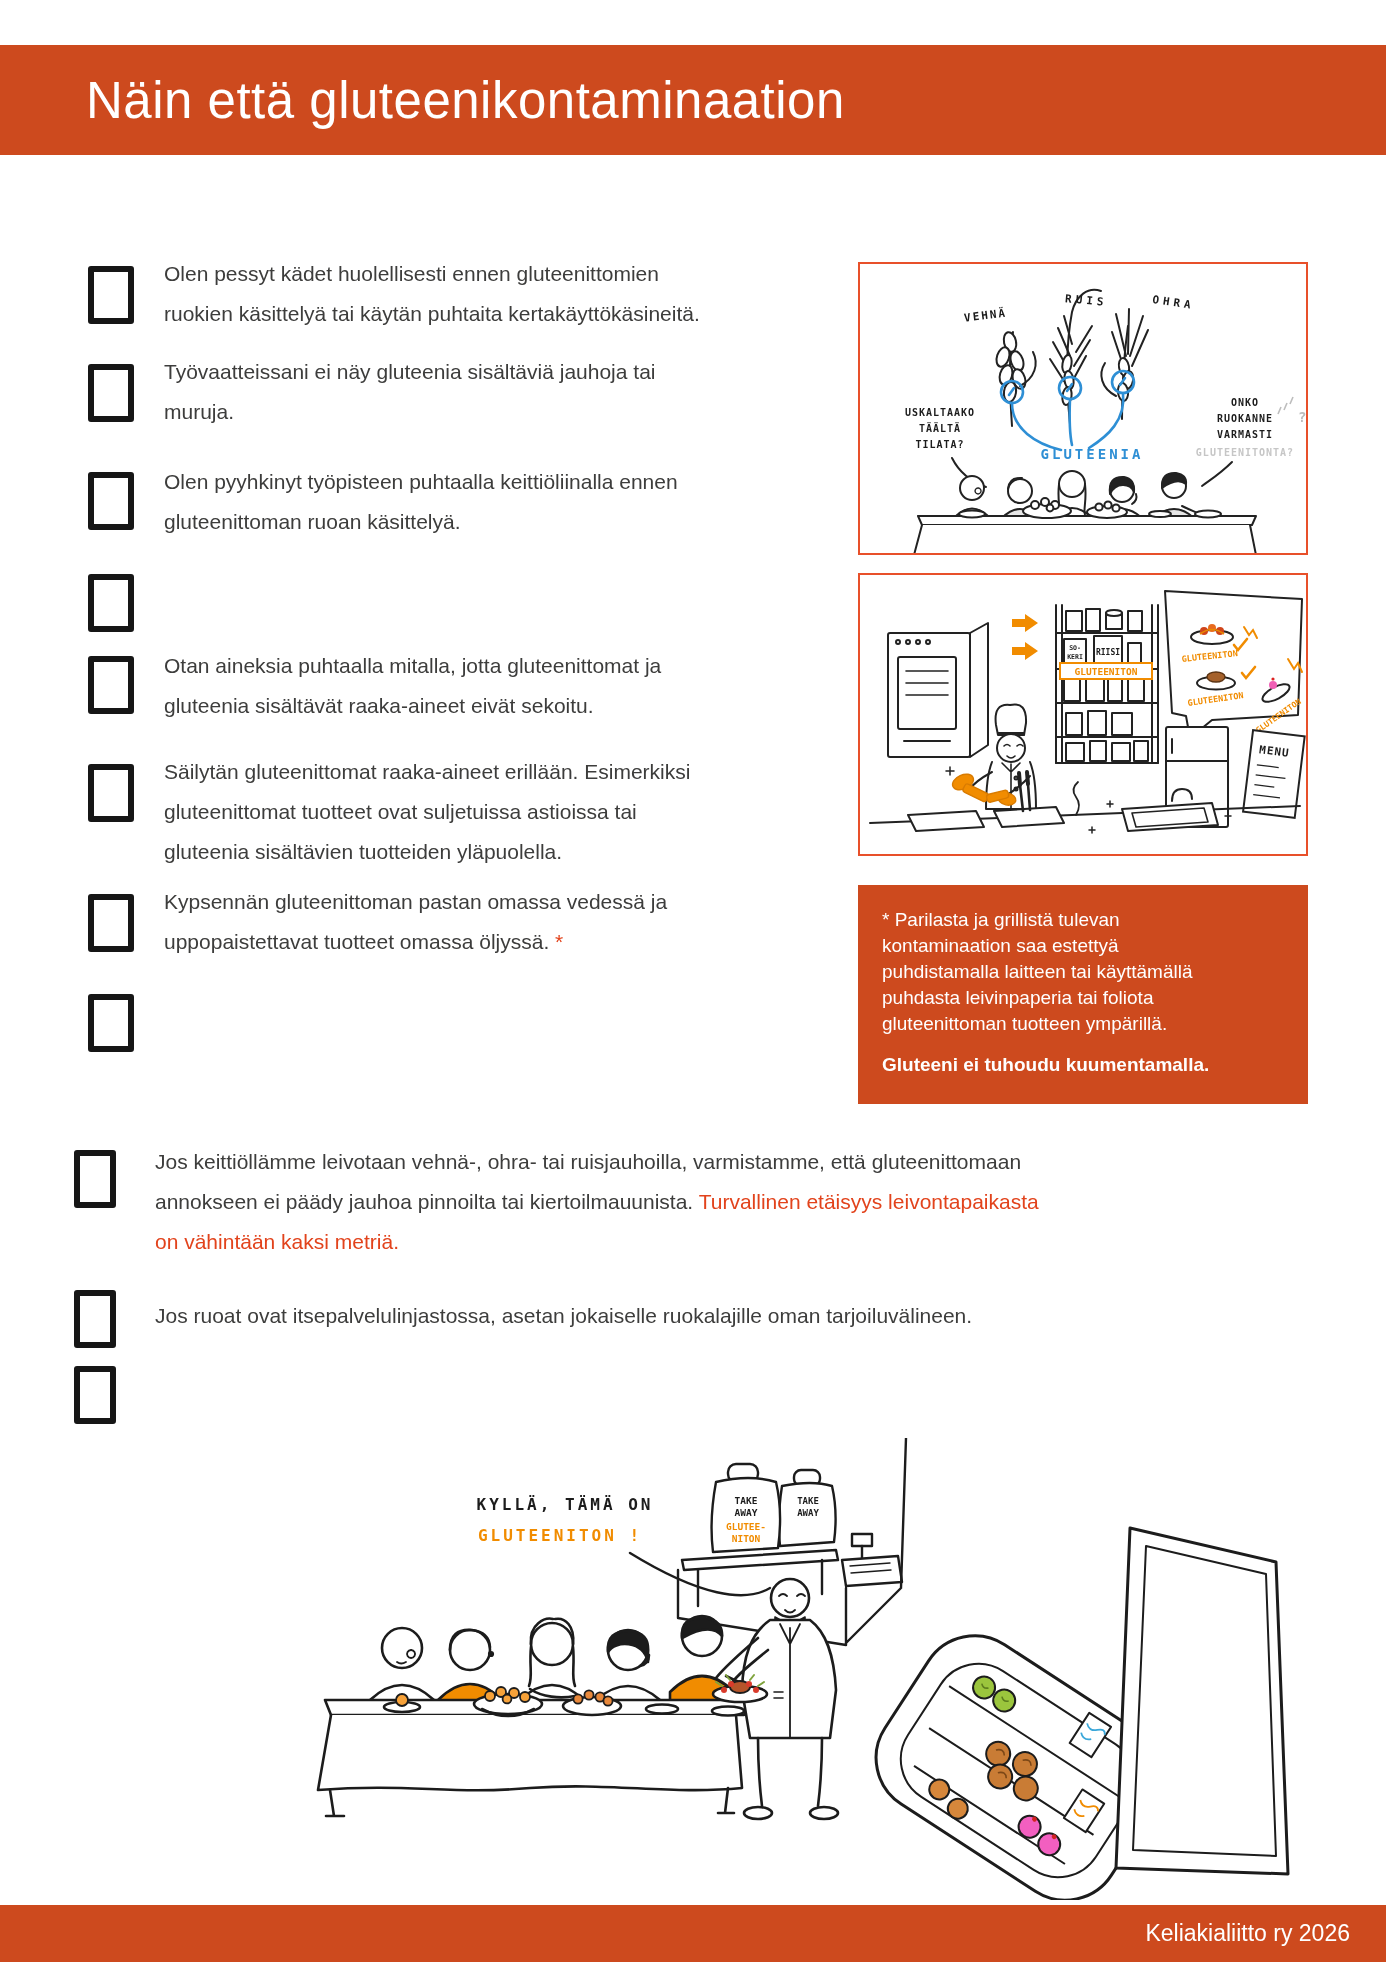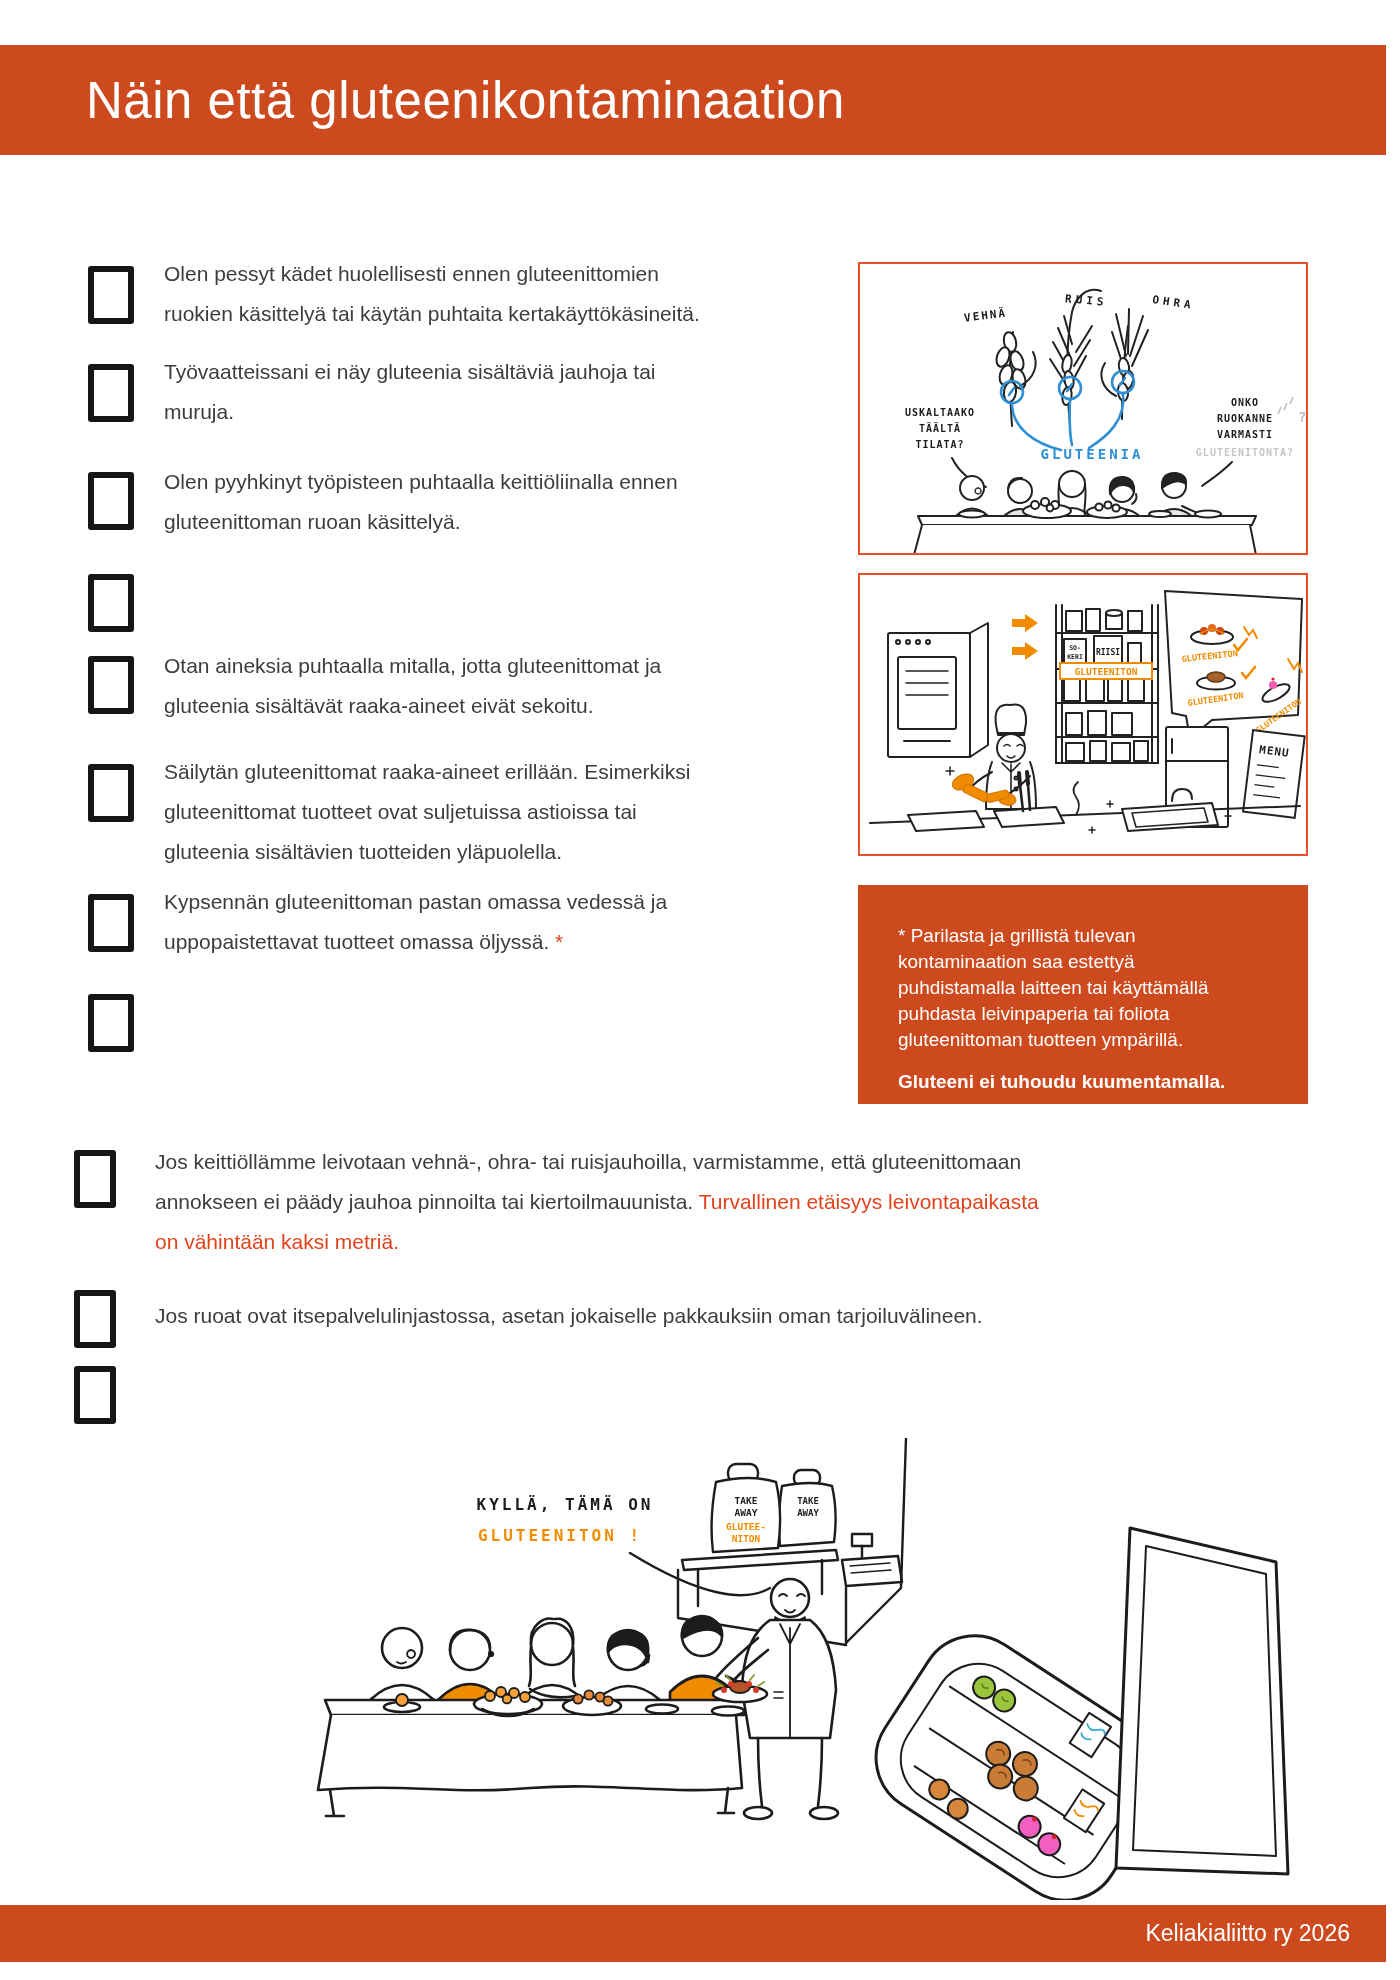--- a/index.html
+++ b/index.html
@@ -25,21 +25,21 @@
     white-space:pre-line;margin:0;}
   .item-text .red{color:var(--red);}
 
   .illu-box{position:absolute;left:858px;width:450px;border:2px solid #e8502a;background:#fff;box-sizing:border-box;}
   #illu1{top:262px;height:293px;}
   #illu2{top:573px;height:283px;}
   .illu-box svg{display:block;width:100%;height:100%;}
 
   .callout{position:absolute;left:858px;top:885px;width:450px;height:219px;background:var(--orange);
     box-sizing:border-box;padding:22px 24px;color:#fff;font-size:19px;line-height:26px;overflow:hidden;}
-  .callout p{margin:16px;white-space:pre-line;}
+  .callout p{margin:0;white-space:pre-line;}
   .callout .bold-line{font-weight:bold;margin-top:15px;}
 
   #illu3{position:absolute;left:230px;top:1438px;width:1070px;height:462px;}
   #illu3 svg{display:block;width:100%;height:100%;}
 
   .band-bottom{position:absolute;left:0;top:1905px;width:1386px;height:57px;background:var(--orange);
     display:flex;align-items:center;justify-content:flex-end;box-sizing:border-box;padding-right:36px;
     color:#fff;font-size:23px;}
 
   .hand{font-family:"DejaVu Sans Mono", monospace;font-weight:bold;}
@@ -81,21 +81,21 @@
 uppopaistettavat tuotteet omassa öljyssä. </span><span class="red">*</span></p>
 
   <span class="cb" style="left:88px;top:994px"></span>
 
   <span class="cb narrow" style="left:74px;top:1150px"></span>
   <p class="item-text" style="left:155px;top:1142px;width:1190px"><span>Jos keittiöllämme leivotaan vehnä-, ohra- tai ruisjauhoilla, varmistamme, että gluteenittomaan
 annokseen ei päädy jauhoa pinnoilta tai kiertoilmauunista. </span><span class="red">Turvallinen etäisyys leivontapaikasta
 on vähintään kaksi metriä.</span></p>
 
   <span class="cb narrow" style="left:74px;top:1290px"></span>
-  <p class="item-text" style="left:155px;top:1296px;width:1190px"><span>Jos ruoat ovat itsepalvelulinjastossa, asetan jokaiselle pakkauksiin oman tarjoiluvälineen.</span><span class="red"></span></p>
+  <p class="item-text" style="left:155px;top:1296px;width:1190px"><span>Jos ruoat ovat itsepalvelulinjastossa, asetan jokaiselle ruokalajille oman tarjoiluvälineen.</span><span class="red"></span></p>
 
   <span class="cb narrow" style="left:74px;top:1366px"></span>
 
   <div class="illu-box" id="illu1">
     <svg viewBox="0 0 446 289" preserveAspectRatio="none">
       <g stroke="#222" fill="none" stroke-width="2" stroke-linecap="round" stroke-linejoin="round">
 
         <g>
           <path d="M152 162 C150 132 148 96 153 68"></path>
           <ellipse cx="150" cy="78" rx="6" ry="10" fill="#fff" transform="rotate(-12 150 78)"></ellipse>

